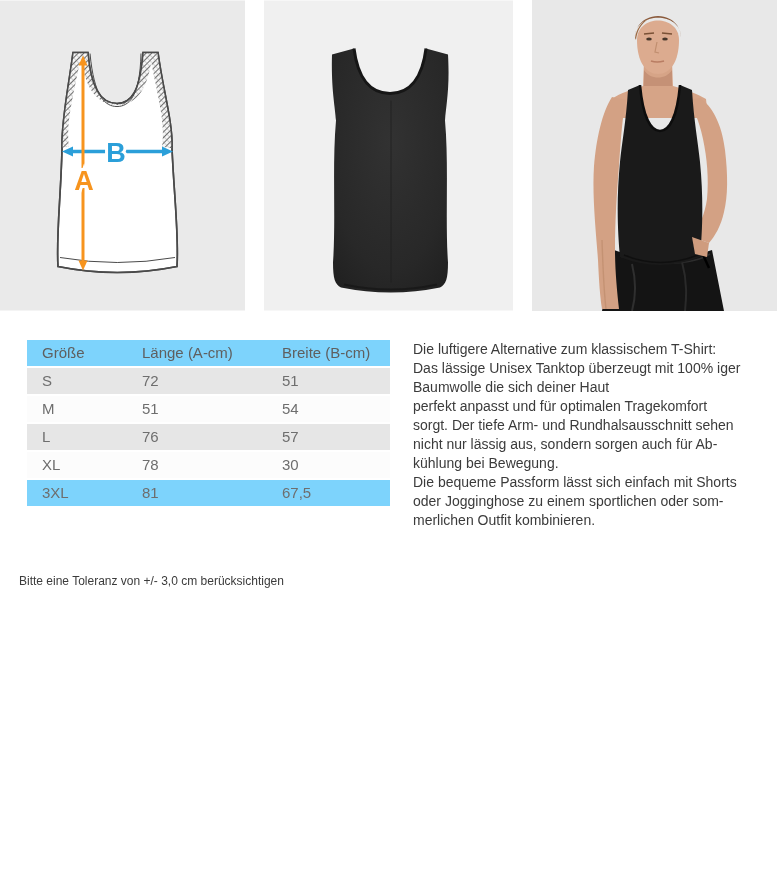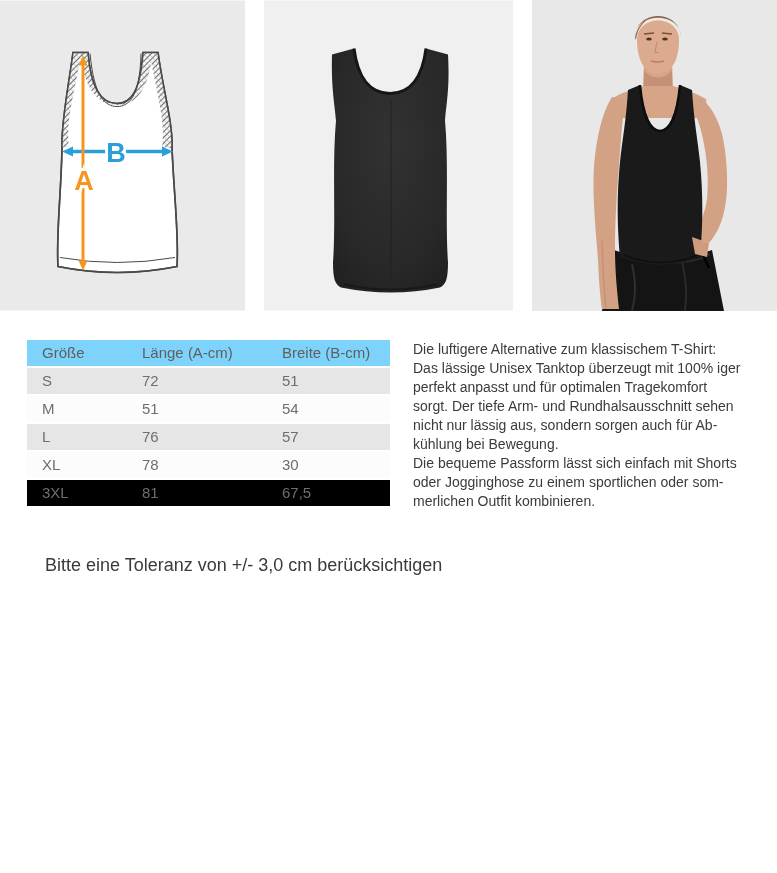--- a/index.html
+++ b/index.html
@@ -36,34 +36,34 @@
   }
   table.size-table td {
     color: #6e6e6e;
     padding: 4px 0 5px 15px;
     white-space: nowrap;
   }
   table.size-table col.c1 { width: 100px; }
   table.size-table col.c2 { width: 140px; }
   tr.row-dark td  { background: #e6e6e6; }
   tr.row-light td { background: #fcfcfc; }
-  tr.row-last td  { background: #000000; margin-top: 19px; }
+  tr.row-last td  { background: #7dd3fc; margin-top: 19px; }
 
   .description {
     margin-left: 23px;
     padding-top: 2px;
     font-size: 14px;
     line-height: 19px;
     color: #3b3b3b;
   }
   .description .line { white-space: nowrap; }
 
   .tolerance {
-    margin: 44px 0 0 45px;
-    font-size: 18px;
+    margin: 44px 0 0 19px;
+    font-size: 12px;
     color: #3b3b3b;
   }
 </style>
 </head>
 <body>
 
 <div class="gallery">
 
   <div class="gallery-item g1">
     <svg viewBox="0 0 245 310">
@@ -218,20 +218,21 @@
           <td>81</td>
           <td>67,5</td>
         </tr>
       </tbody>
     </table>
   </div>
 
   <div class="description">
     <div class="line">Die luftigere Alternative zum klassischem T-Shirt:</div>
     <div class="line">Das lässige Unisex Tanktop überzeugt mit 100% iger</div>
+    <div class="line">Baumwolle die sich deiner Haut</div>
     <div class="line">perfekt anpasst und für optimalen Tragekomfort</div>
     <div class="line">sorgt. Der tiefe Arm- und Rundhalsausschnitt sehen</div>
     <div class="line">nicht nur lässig aus, sondern sorgen auch für Ab-</div>
     <div class="line">kühlung bei Bewegung.</div>
     <div class="line">Die bequeme Passform lässt sich einfach mit Shorts</div>
     <div class="line">oder Jogginghose zu einem sportlichen oder som-</div>
     <div class="line">merlichen Outfit kombinieren.</div>
   </div>
 </div>
 

